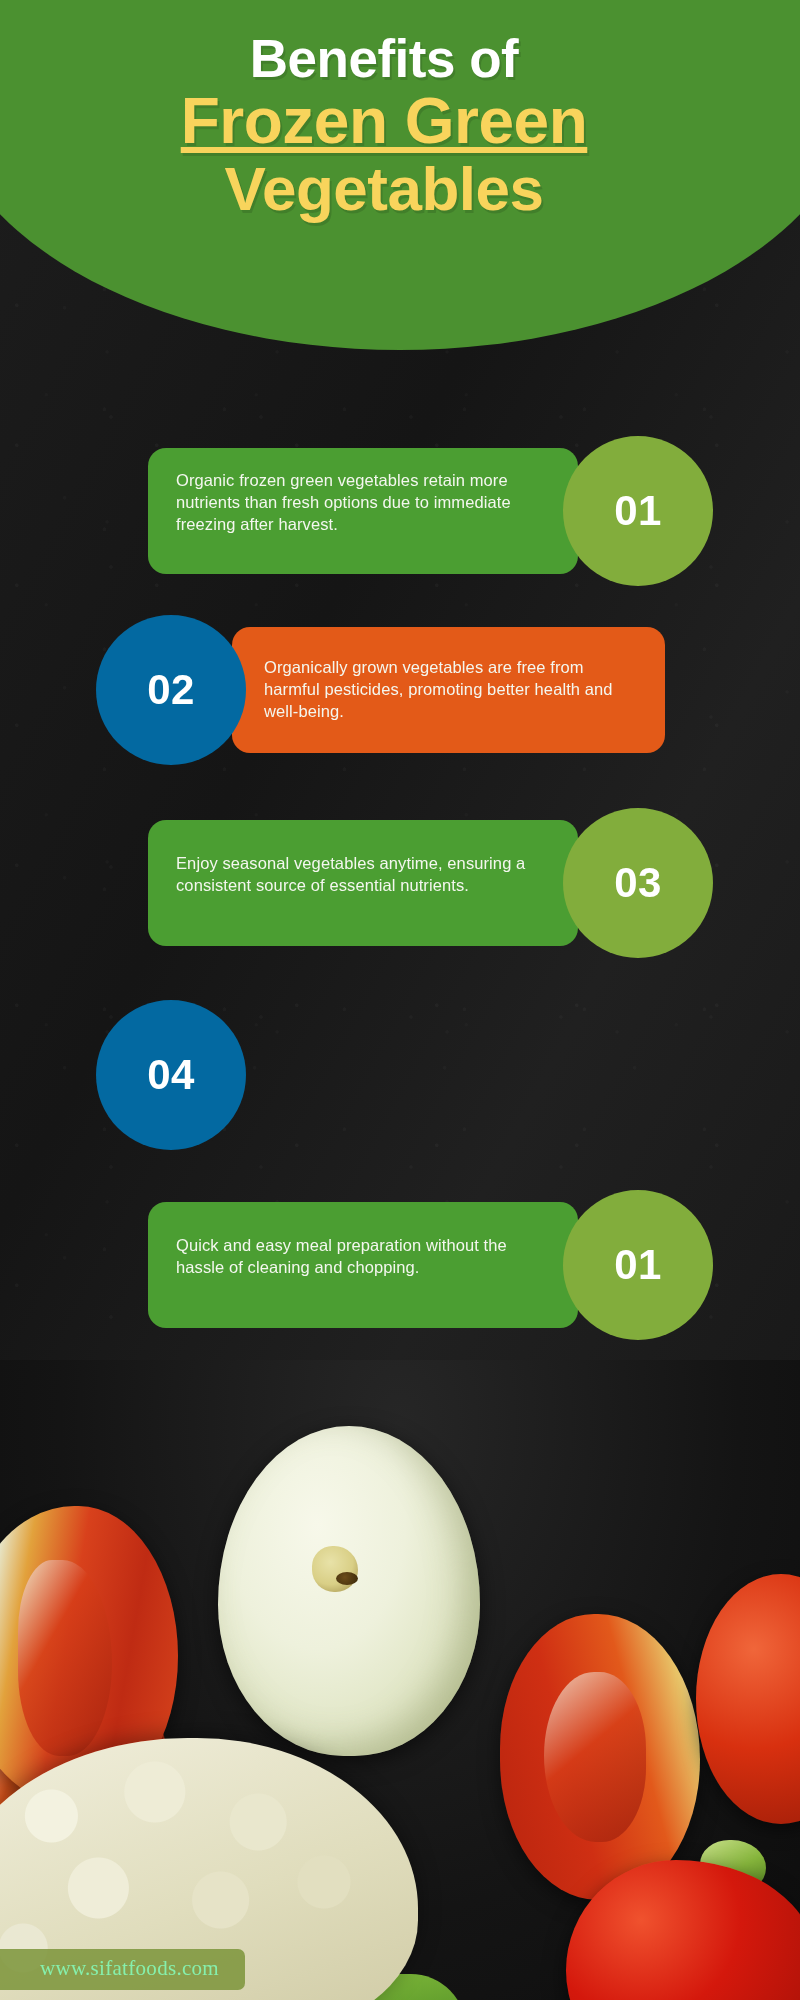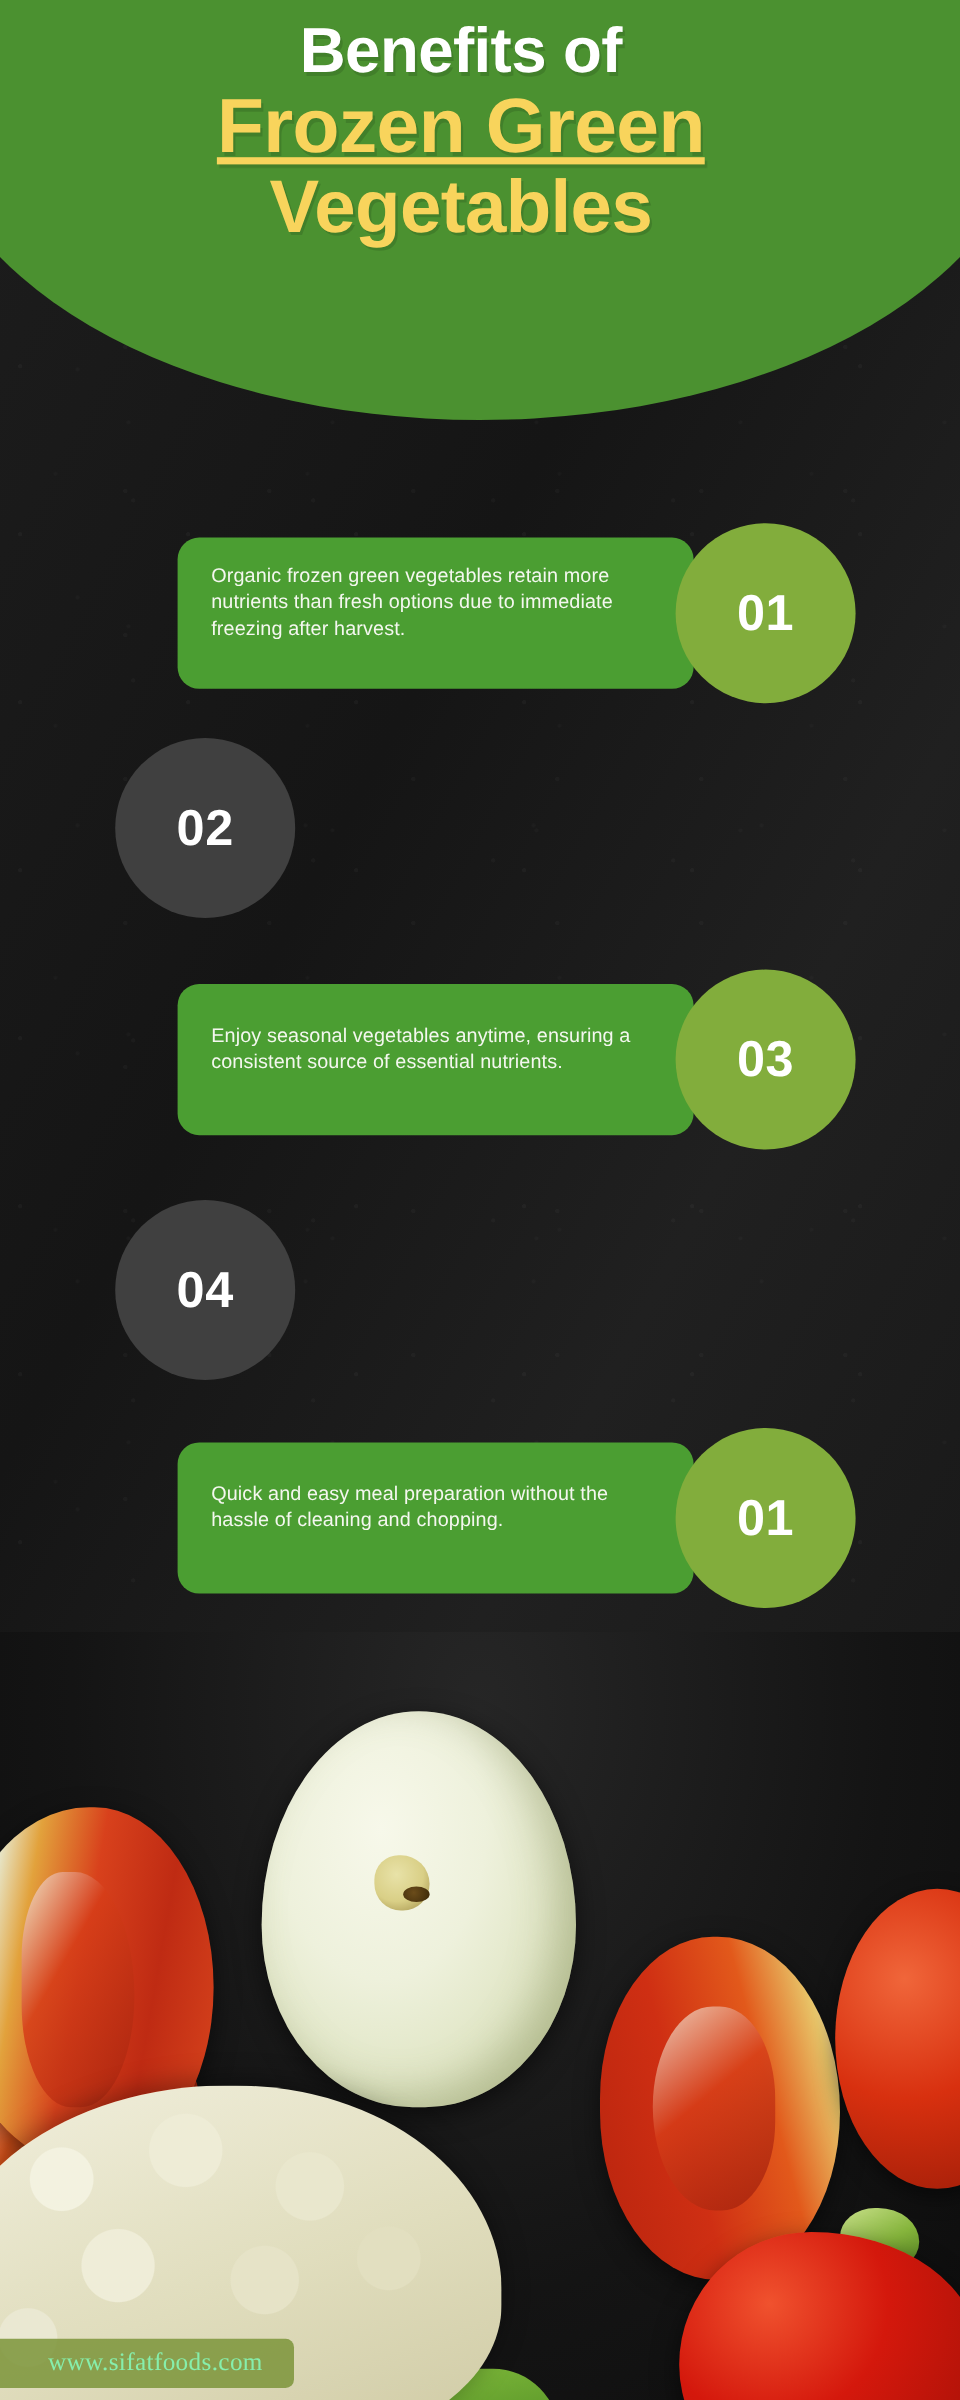--- a/index.html
+++ b/index.html
@@ -45,21 +45,21 @@
     height:610px;
     background:#4b9130;
     border-radius:0 0 50% 50% / 0 0 44% 44%;
     z-index:2;
   }
 
   .header-titles {
     position:absolute;
     top:0; left:0;
     width:768px;
-    padding-top:16px;
+    padding-top:32px;
     text-align:center;
     z-index:3;
   }
   .title-line {
     font-weight:bold;
     line-height:1.02;
     letter-spacing:-0.5px;
     text-shadow:2px 3px 0 rgba(0,0,0,.12);
   }
   .title-line-1 { font-size:53px; color:#ffffff; }
@@ -106,21 +106,21 @@
   .row.left .badge{ left:563px;text-align:right; }
 
   
   .row.right .bar  { left:232px; width:433px; padding:0 26px 0 32px; }
   .row.right .badge{ left:96px; }
 
   
   .pal-green  .bar   { background:#4b9e32; }
   .pal-green  .badge { background:#82ad3c; }
   .pal-orange .bar   { background:#e35a18; }
-  .pal-orange .badge { background:#404040; }
+  .pal-orange .badge { background:#0369a1; }
 
   
   .photo {
     position:absolute;
     left:0;
     top:1360px;
     width:800px;
     height:640px;
     overflow:hidden;
     z-index:3;
@@ -280,20 +280,23 @@
   <div class="rows">
 
     <div class="row left pal-green" style="top:436px">
       <div class="bar">
         <span class="bar-text">Organic frozen green vegetables retain more nutrients than fresh options due to immediate freezing after harvest.</span>
       </div>
       <div class="badge">01</div>
     </div>
 
     <div class="row right pal-orange" style="top:615px">
+      <div class="bar">
+        <span class="bar-text">Organically grown vegetables are free from harmful pesticides, promoting better health and well-being.</span>
+      </div>
       <div class="badge">02</div>
     </div>
 
     <div class="row left pal-green" style="top:808px">
       <div class="bar">
         <span class="bar-text">Enjoy seasonal vegetables anytime, ensuring a consistent source of essential nutrients.</span>
       </div>
       <div class="badge">03</div>
     </div>
 

